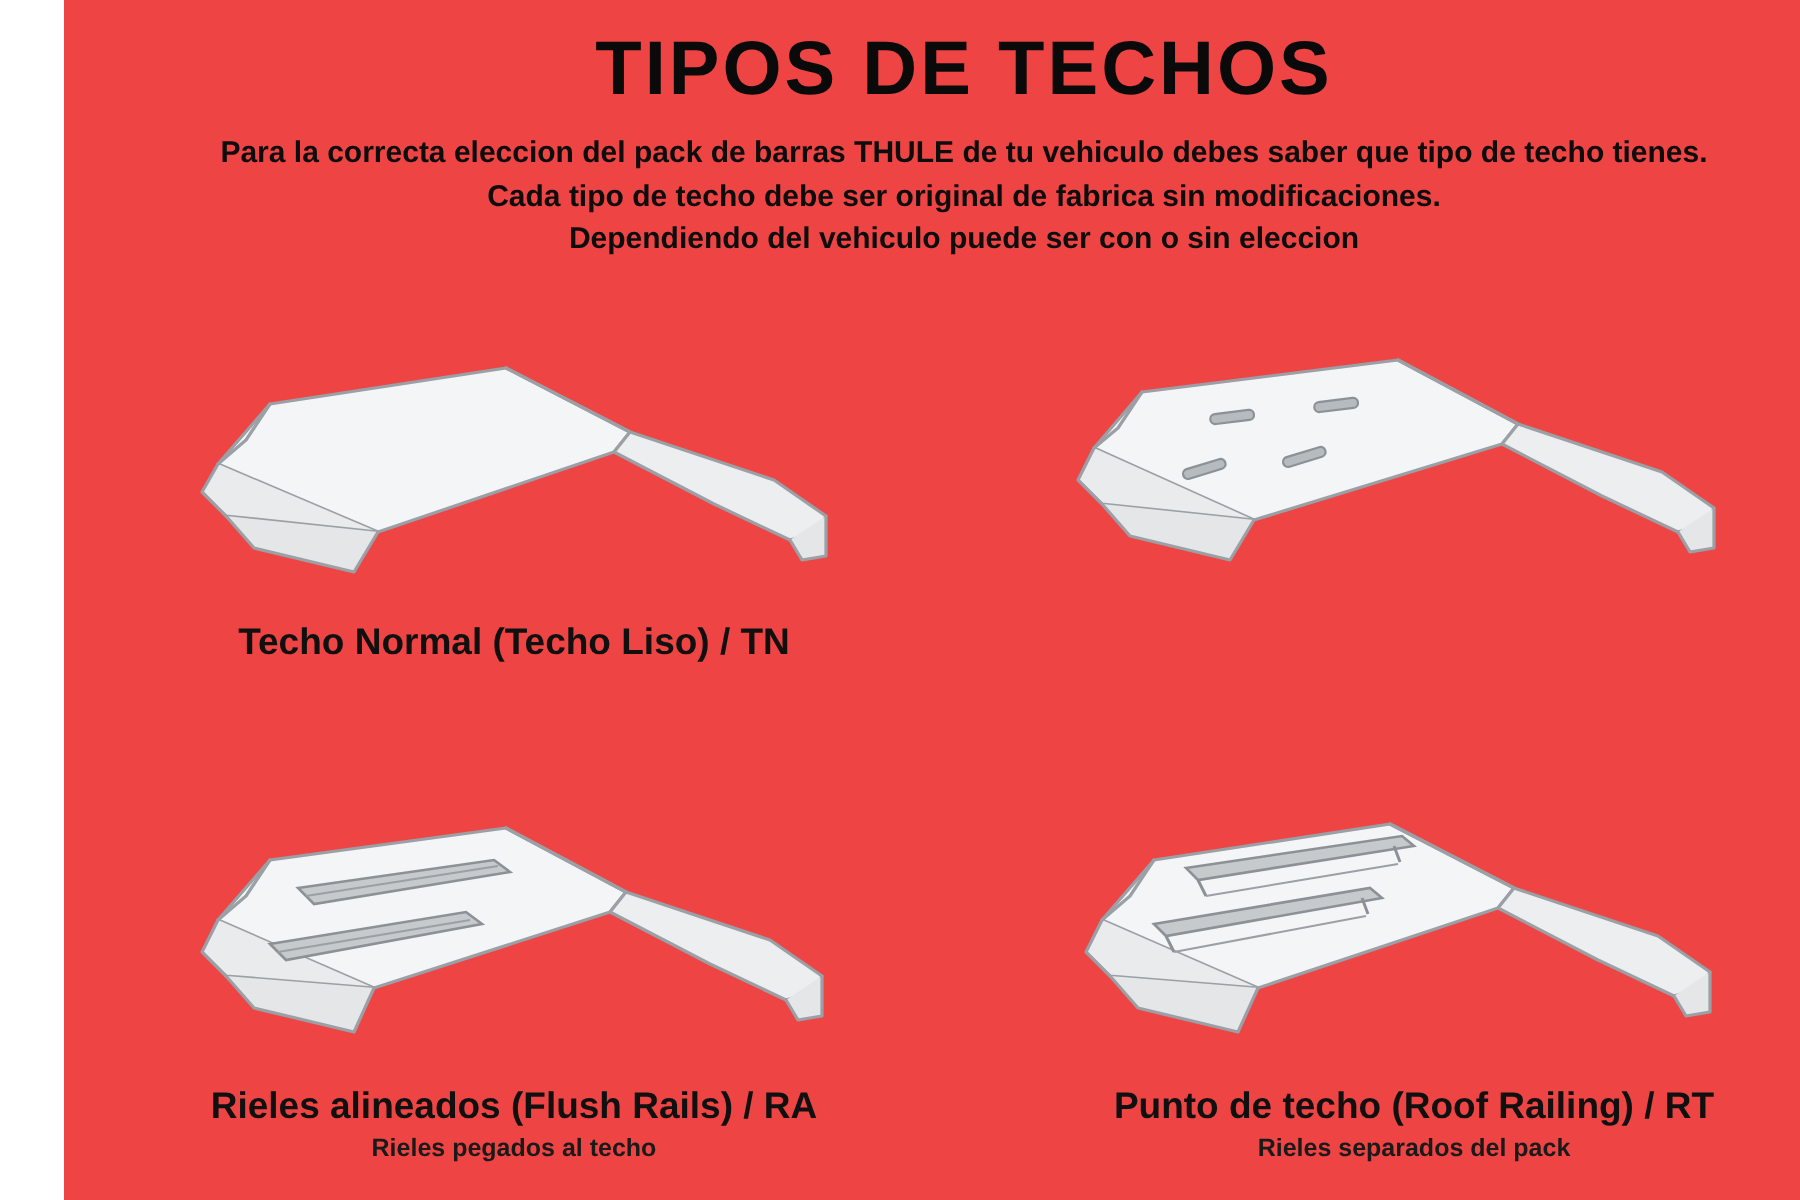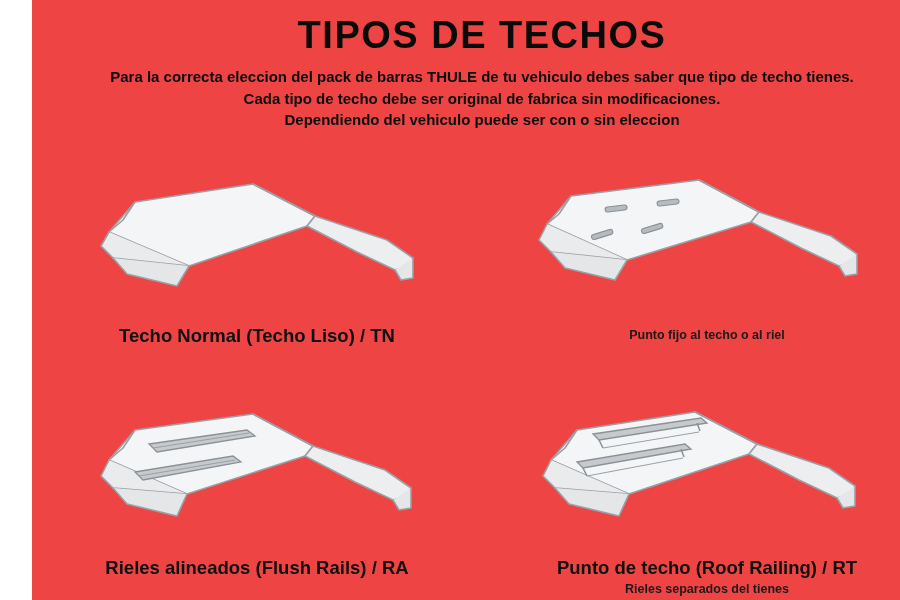--- a/index.html
+++ b/index.html
@@ -48,21 +48,20 @@
     display: grid;
     grid-template-columns: 1fr 1fr;
     grid-template-rows: 1fr 1fr;
   }
   .cell {
     position: relative;
     display: flex;
     flex-direction: column;
     align-items: center;
     justify-content: flex-start;
-    gap: 15px;
   }
   .art {
     width: 400px;
     height: 150px;
     position: relative;
     margin-top: 6px;
   }
   .art svg { display: block; width: 100%; height: 100%; }
   .caption {
     text-align: center;
@@ -142,21 +141,20 @@
 
           <g fill="#b6bbbf" stroke="#8b9196" stroke-width="1.1">
             <rect x="98" y="52" width="22" height="5" rx="2.5" transform="rotate(-7 109 54)"></rect>
             <rect x="150" y="46" width="22" height="5" rx="2.5" transform="rotate(-7 161 48)"></rect>
             <rect x="84" y="78" width="22" height="5" rx="2.5" transform="rotate(-17 95 80)"></rect>
             <rect x="134" y="72" width="22" height="5" rx="2.5" transform="rotate(-17 145 74)"></rect>
           </g>
         </svg>
       </div>
       <div class="caption">
-        <div class="sub">Punto fijo al techo o al riel</div>
       </div>
     </div>
 
     <div class="cell row2">
       <div class="art">
         <svg viewBox="0 0 400 150" xmlns="http://www.w3.org/2000/svg">
           <g fill="none" stroke="#9aa0a6" stroke-width="1.6" stroke-linejoin="round" stroke-linecap="round">
             <path d="M52 74 L78 44 L196 28 L256 60 L248 70 L130 108 Z" fill="#f4f5f6"></path>
             <path d="M256 60 L248 70 L298 96 L336 114 L350 110 L354 102 L328 84 Z" fill="#eceef0"></path>
             <path d="M196 28 L256 60"></path>
@@ -171,20 +169,21 @@
             <path d="M78 86 L176 70 L184 76 L86 94 Z"></path>
           </g>
           <g stroke="#9aa0a6" stroke-width="1" fill="none">
             <path d="M96 62 L192 47"></path>
             <path d="M82 90 L178 74"></path>
           </g>
         </svg>
       </div>
       <div class="caption">
         <div class="label">Rieles alineados (Flush Rails) / RA</div>
+        <div class="sub">Rieles pegados al techo</div>
       </div>
     </div>
 
     <div class="cell row2">
       <div class="art">
         <svg viewBox="0 0 400 150" xmlns="http://www.w3.org/2000/svg">
           <g fill="none" stroke="#9aa0a6" stroke-width="1.6" stroke-linejoin="round" stroke-linecap="round">
             <path d="M44 74 L70 44 L188 26 L250 58 L242 68 L122 108 Z" fill="#f4f5f6"></path>
             <path d="M250 58 L242 68 L292 94 L330 112 L344 108 L348 100 L322 82 Z" fill="#eceef0"></path>
             <path d="M188 26 L250 58"></path>
@@ -207,18 +206,18 @@
             <path d="M174 63 L177 71"></path>
           </g>
           <g stroke="#9aa0a6" stroke-width="1" fill="none">
             <path d="M96 62 L192 46"></path>
             <path d="M80 90 L176 72"></path>
           </g>
         </svg>
       </div>
       <div class="caption">
         <div class="label">Punto de techo (Roof Railing) / RT</div>
-        <div class="sub">Rieles separados del tienes</div>
+        <div class="sub">Rieles separados del pack</div>
       </div>
     </div>
 
   </div>
 </div>
 
 </body></html>

